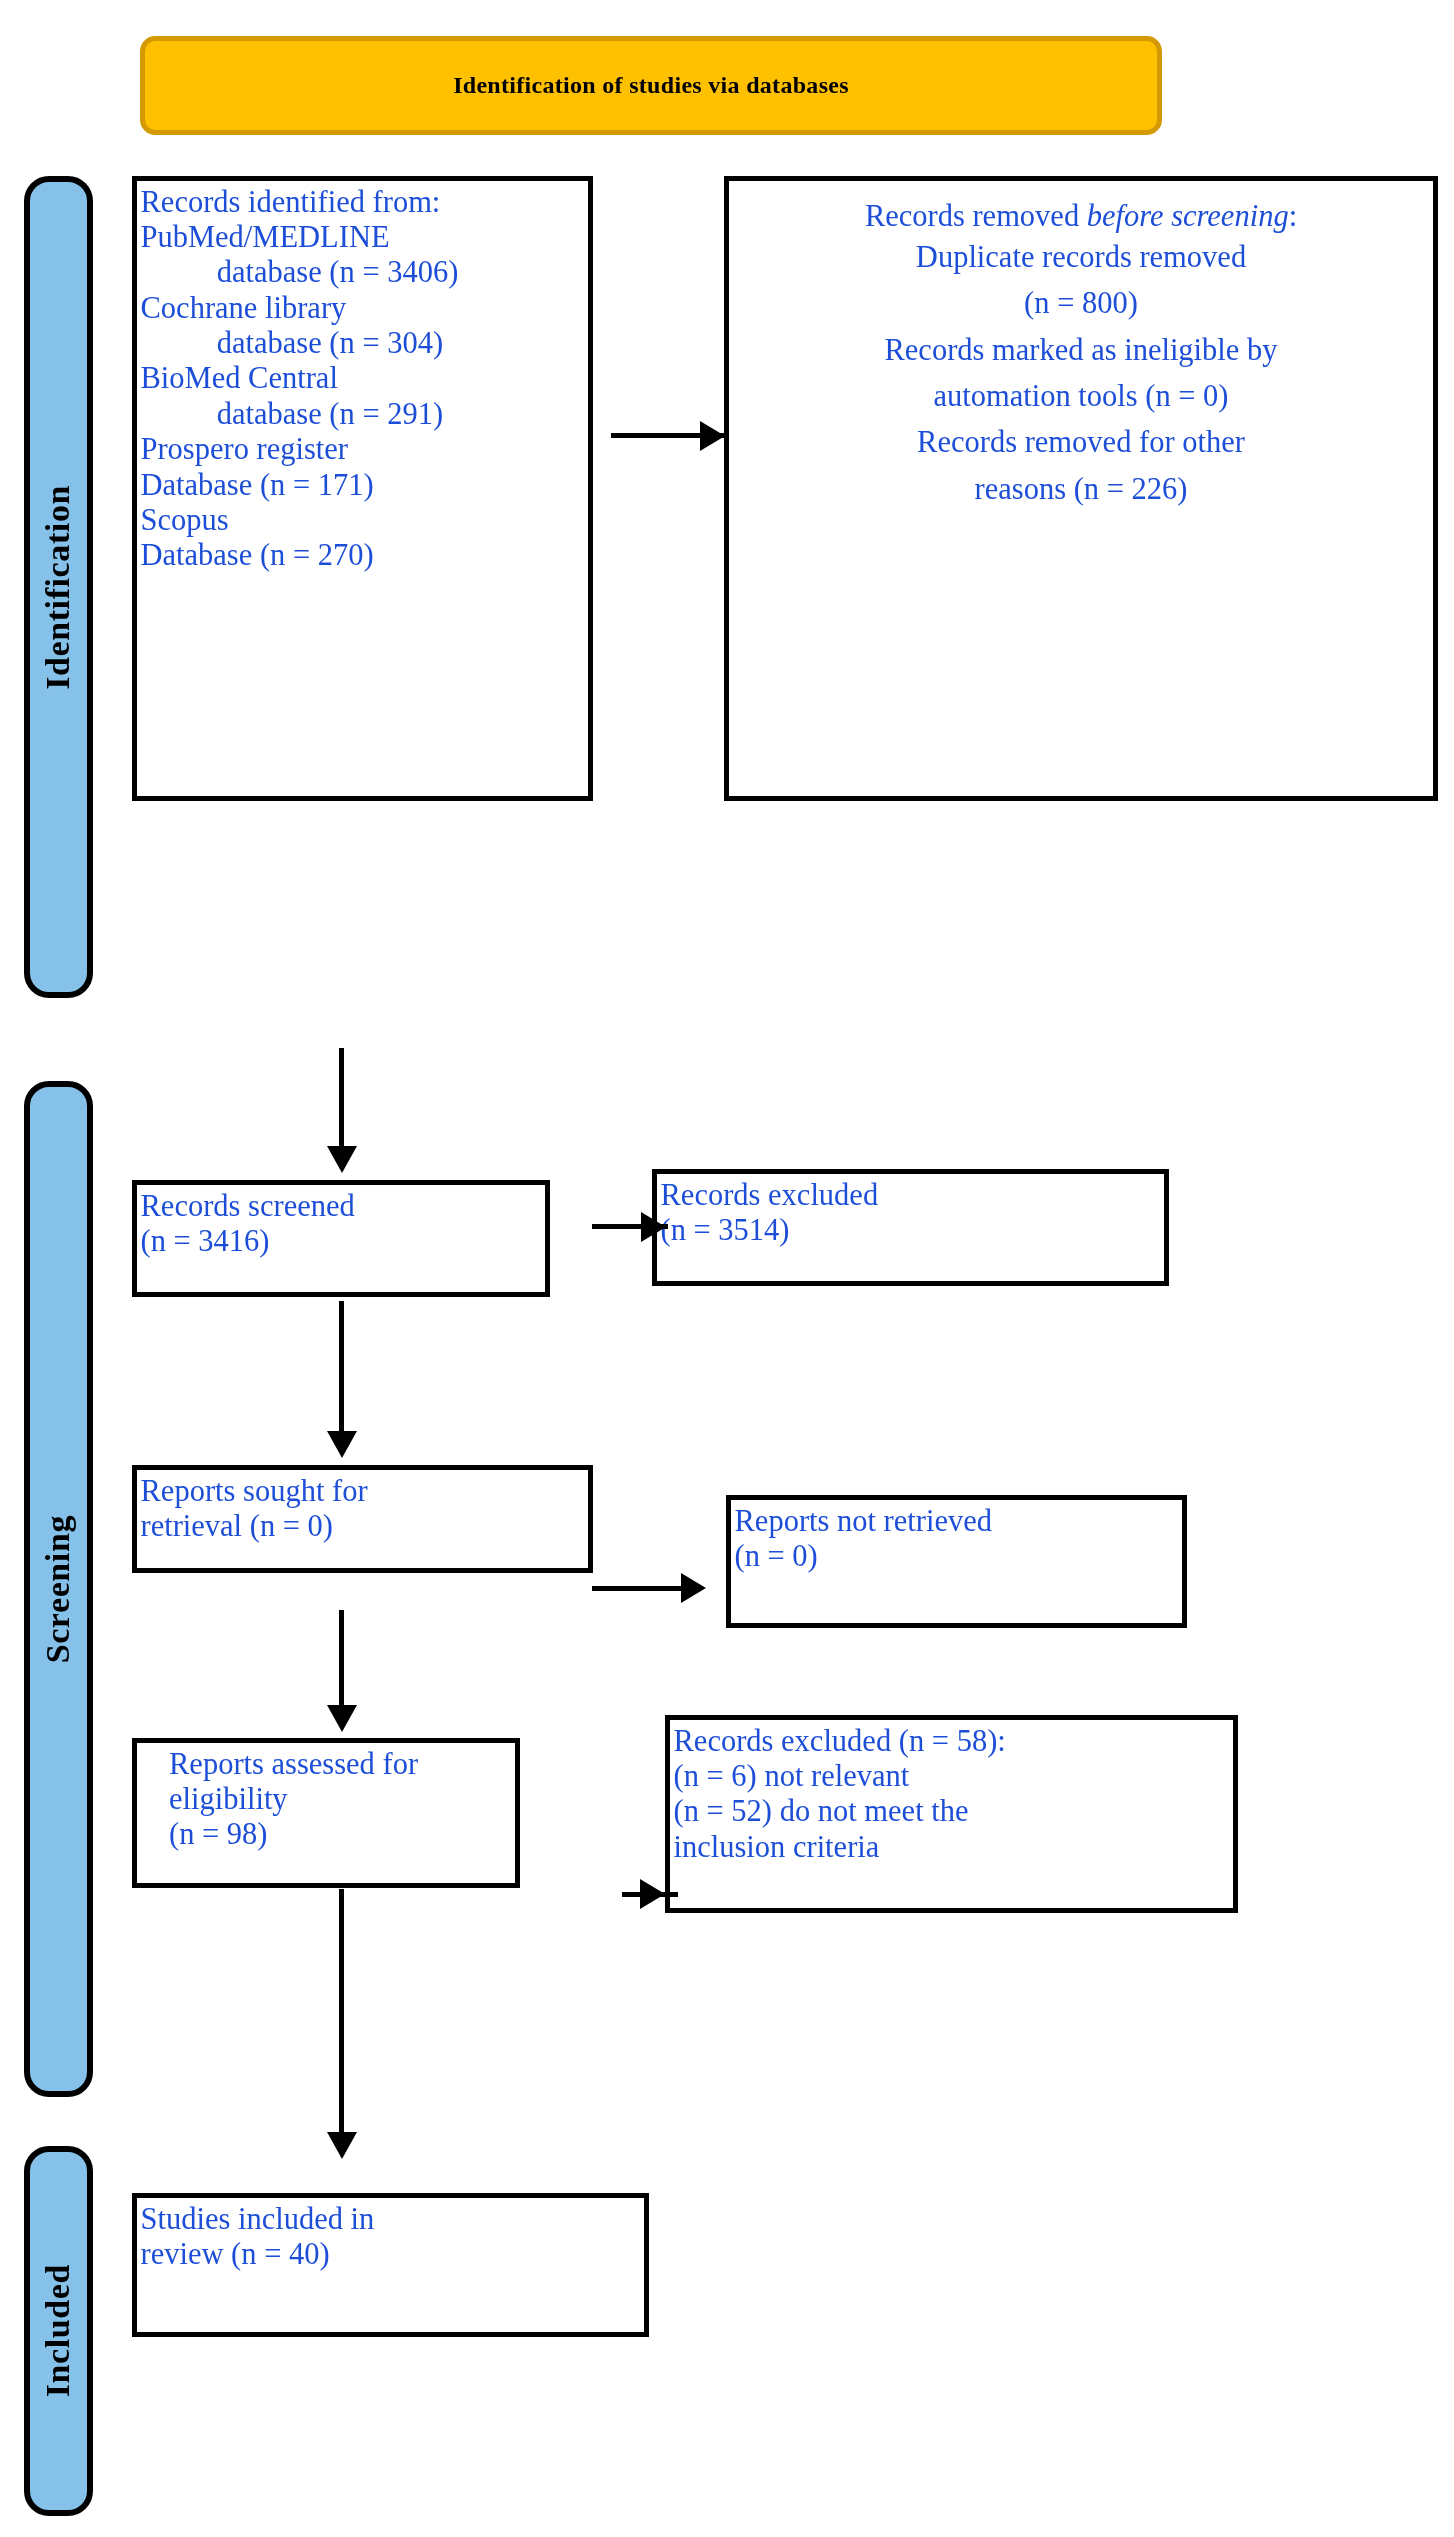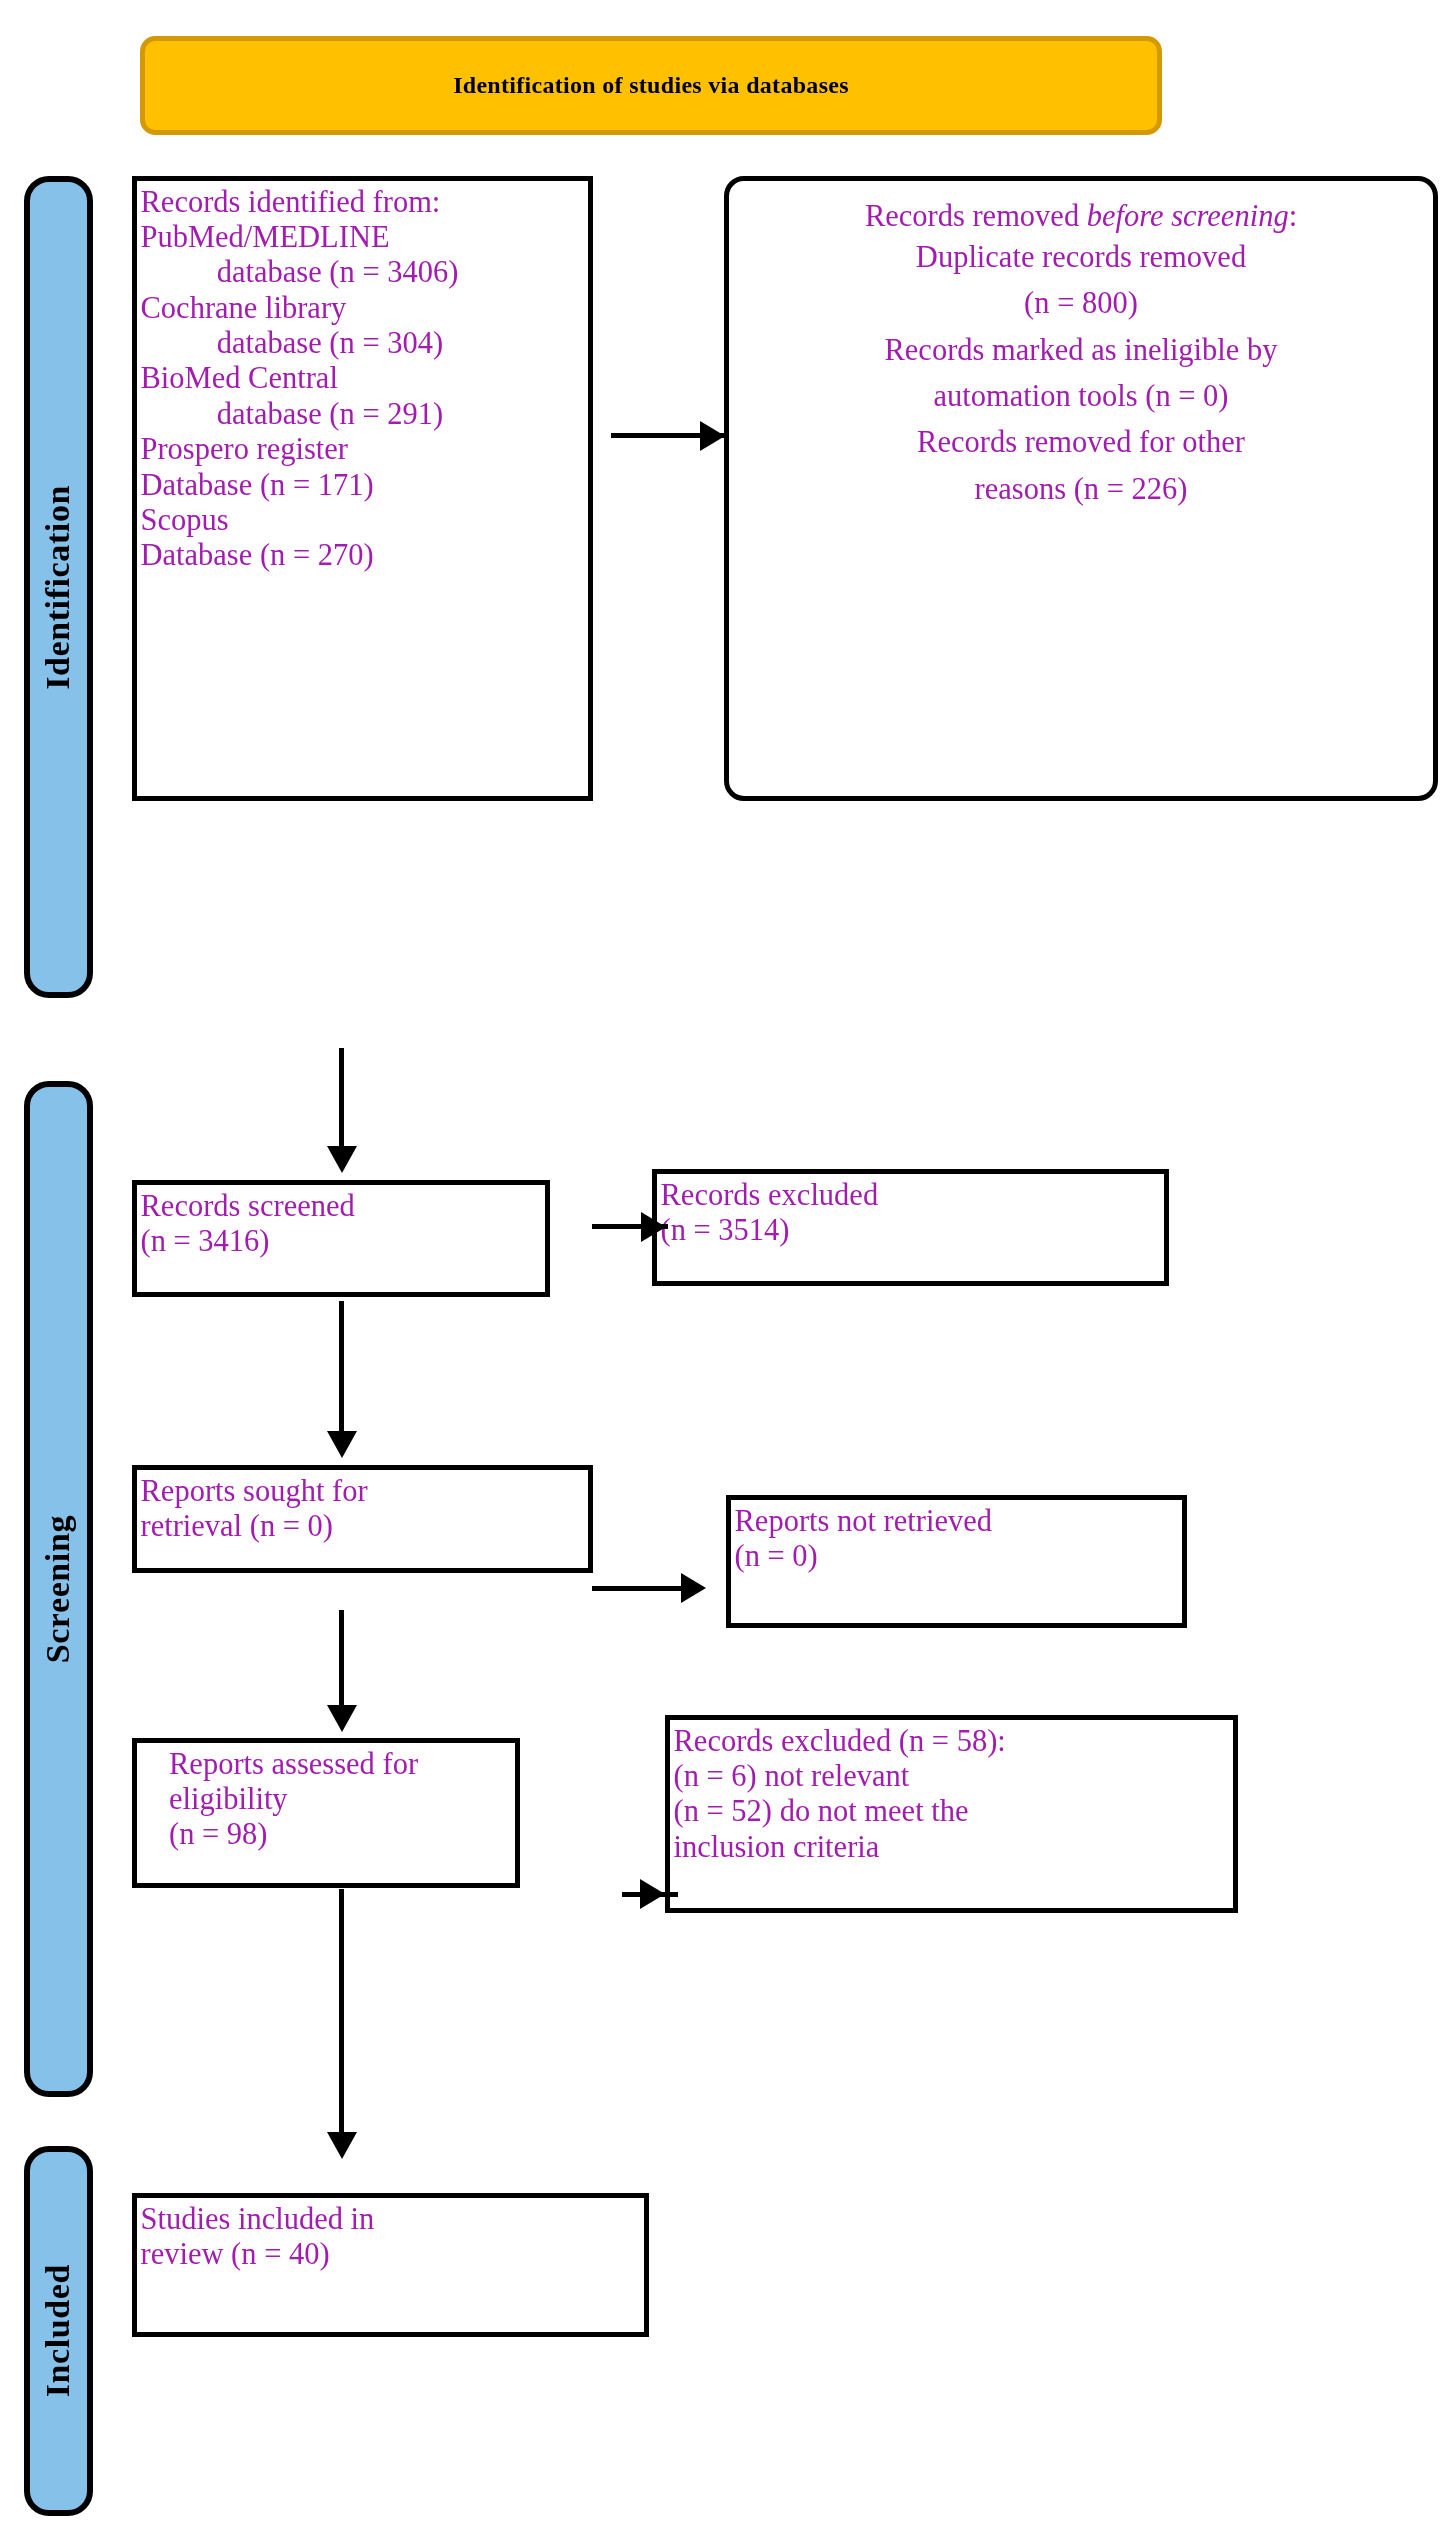--- a/index.html
+++ b/index.html
@@ -72,30 +72,30 @@
     position: absolute;
     background: #ffffff;
     border: 5.3px solid #000000;
     box-sizing: border-box;
     padding: 0;
   }
   .box-text {
     font-family: "Liberation Serif", "DejaVu Serif", serif;
     font-size: 30.5px;
     line-height: 1.16;
-    color: #a21caf;
+    color: #1d4ed8;
     white-space: pre-wrap;
     display: block;
   }
   .box-text.left   { text-align: left; }
   .box-text.center { text-align: center; }
   .box-text.spaced { line-height: 1.52; }
 
   .pad-tiny  { padding: 3.5px 2.3px 2.3px 3.5px; }
-  .pad-wide  { padding: 17.6px 25px 11.7px 25px; border-radius: 20px; }
+  .pad-wide  { padding: 17.6px 25px 11.7px 25px; }
 
   
   #box-identified   { left: 132px;  top: 176px;  width: 461px;  height: 625px; }
   #box-removed      { left: 724px; top: 176px;  width: 714px; height: 625px; }
   #box-screened     { left: 132px;  top: 1180px; width: 418px;  height: 117px;  }
   #box-excluded-1   { left: 652px; top: 1169px; width: 517px;  height: 117px;  }
   #box-sought       { left: 132px;  top: 1465px; width: 461px;  height: 108px;  }
   #box-notretrieved { left: 726px; top: 1495px; width: 461px;  height: 133px;  }
   #box-assessed     { left: 132px;  top: 1738px; width: 388px;  height: 150px; padding-left: 32px;  }
   #box-excluded-2   { left: 665px; top: 1715px; width: 573px;  height: 198px;  }

